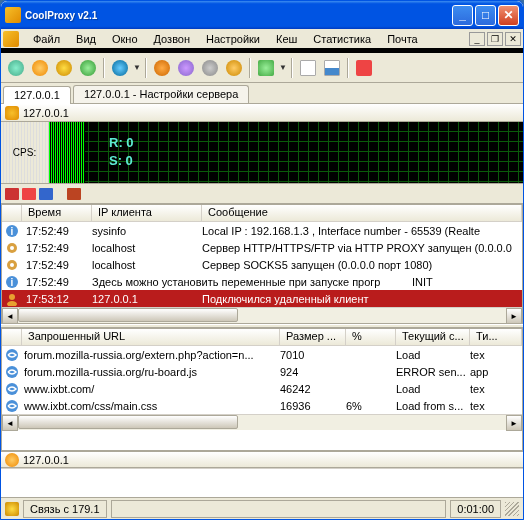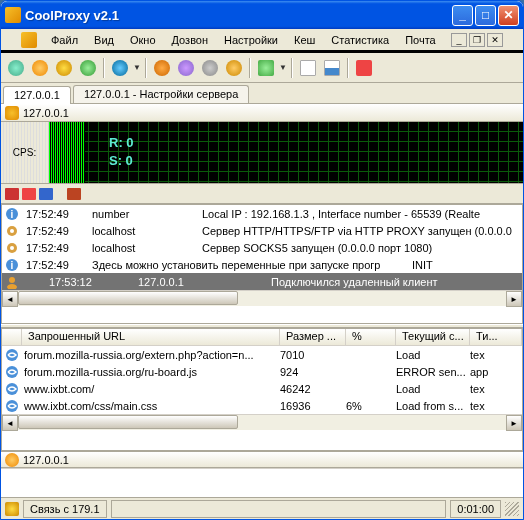--- a/index.html
+++ b/index.html
@@ -1,25 +1,25 @@
 <!DOCTYPE html>
 <html><head>
 <meta charset="utf-8">
 <style>
   * { box-sizing: border-box; margin: 0; padding: 0; }
   body { font-family: Tahoma, sans-serif; font-size: 11px; background: #3a6ea5; width: 524px; height: 520px; overflow: hidden; }
   .window { width: 524px; height: 520px; background: #ece9d8; border: 1px solid #0054e3; border-radius: 7px 7px 0 0; overflow: hidden; display: flex; flex-direction: column; }
   .titlebar { height: 28px; background: linear-gradient(to bottom, #3c8cf0 0%, #0054e3 10%, #0054e3 90%, #003bc0 100%); display: flex; align-items: center; padding: 0 4px; color: #fff; border-radius: 6px 6px 0 0; }
   .title-icon { width: 16px; height: 16px; background: linear-gradient(135deg,#f7c02a,#e08b00); border-radius: 2px; margin-right: 4px; }
-  .title-text { flex: 1; font-weight: bold; font-size: 13px; text-shadow: 1px 1px 1px rgba(0,0,0,.3); }
+  .title-text { flex: 1; font-weight: bold; font-size: 10px; text-shadow: 1px 1px 1px rgba(0,0,0,.3); }
   .winbtns { display: flex; gap: 2px; }
   .winbtn { width: 21px; height: 21px; border-radius: 3px; border: 1px solid #fff; display: flex; align-items: center; justify-content: center; color: #fff; font-weight: bold; font-family: Arial; font-size: 12px; }
   .winbtn.min, .winbtn.max { background: linear-gradient(to bottom,#3c8cf0,#2c6add); }
   .winbtn.close { background: linear-gradient(to bottom,#f09070,#d04020); }
-  .menubar { height: 24px; background: #ece9d8; display: flex; align-items: center; padding: 0 20px; border-bottom: 3px solid #000000; }
+  .menubar { height: 24px; background: #ece9d8; display: flex; align-items: center; padding: 0 2px; border-bottom: 5px solid #000000; }
   .menu-icon { width: 16px; height: 16px; background: linear-gradient(135deg,#f7c02a,#e08b00); border-radius: 2px; margin-right: 6px; }
   .menuitem { padding: 2px 8px; cursor: default; }
   .mdi-btns { margin-left: auto; display: flex; gap: 2px; }
   .mdi-btn { width: 16px; height: 14px; border: 1px solid #999; background: #ece9d8; display: flex; align-items: center; justify-content: center; font-size: 9px; font-family: Arial; }
   .toolbar { height: 30px; background: #ece9d8; display: flex; align-items: center; padding: 2px 4px; gap: 2px; border-bottom: 1px solid #aca899; }
   .tbtn { width: 22px; height: 22px; display: flex; align-items: center; justify-content: center; border: 1px solid transparent; border-radius: 2px; }
   .tsep { width: 2px; height: 20px; border-left: 1px solid #aca899; border-right: 1px solid #fff; margin: 0 2px; }
   .tdrop { font-size: 8px; color: #333; width: 8px; }
   .ico { width: 16px; height: 16px; border-radius: 8px; }
   .tabs { height: 21px; background: #ece9d8; display: flex; padding: 2px 2px 0 2px; border-bottom: 1px solid #aca899; }
@@ -33,21 +33,21 @@
   .graph-grid { position: absolute; inset: 0; background-image: repeating-linear-gradient(to right, transparent 0, transparent 9px, #0a5a0a 9px, #0a5a0a 10px), repeating-linear-gradient(to bottom, transparent 0, transparent 9px, #0a5a0a 9px, #0a5a0a 10px); }
   .graph-bars { position: absolute; left: 0; top: 0; bottom: 0; width: 36px; background: repeating-linear-gradient(to right, #00ff00 0, #00ff00 1px, #000 1px, #000 2px); }
   .graph-text { position: absolute; left: 60px; top: 12px; color: #5eead4; font-weight: bold; font-size: 13px; line-height: 18px; }
   .icon-strip { height: 20px; background: #ece9d8; display: flex; align-items: center; padding: 0 4px; gap: 3px; border-bottom: 1px solid #aca899; }
   .flag { width: 14px; height: 12px; border-radius: 1px; }
   .log-panel { flex: 0 0 auto; background: #fff; border: 1px solid #aca899; margin: 0; display: flex; flex-direction: column; }
   .lv-header { height: 17px; background: linear-gradient(to bottom,#fff,#ece9d8); display: flex; border-bottom: 1px solid #d4d0c8; }
   .lv-col { border-right: 1px solid #d4d0c8; padding: 1px 6px; font-size: 11px; overflow: hidden; white-space: nowrap; }
   .lv-body { background: #fff; }
   .lv-row { height: 17px; display: flex; align-items: center; font-size: 11px; white-space: nowrap; overflow: hidden; }
-  .lv-row.sel { background: #737373; color: #fff; gap: 23px; }
+  .lv-row.sel { background: #b91c1c; color: #fff; }
   .row-icon { width: 16px; height: 16px; margin: 0 2px; flex-shrink: 0; display: flex; align-items: center; justify-content: center; }
   .scroll-h { height: 16px; background: #ece9d8; display: flex; border-top: 1px solid #d4d0c8; }
   .scroll-btn { width: 16px; height: 16px; background: linear-gradient(to bottom,#fff,#cdc7b8); border: 1px solid #aca899; display: flex; align-items: center; justify-content: center; font-size: 8px; }
   .scroll-track { flex: 1; background: #f1efe2; position: relative; }
   .scroll-thumb { position: absolute; height: 14px; top: 0; background: linear-gradient(to bottom,#fff,#cdc7b8); border: 1px solid #aca899; border-radius: 2px; }
   .splitter { height: 4px; background: #ece9d8; border-top: 1px solid #fff; border-bottom: 1px solid #aca899; }
   .child-title2 { height: 17px; background: linear-gradient(to bottom,#fff,#ece9d8); border-top: 1px solid #aca899; border-bottom: 1px solid #aca899; display: flex; align-items: center; padding: 0 4px; }
   .statusbar { height: 22px; background: #ece9d8; border-top: 1px solid #aca899; display: flex; align-items: center; padding: 0 4px; gap: 4px; }
   .status-panel { border: 1px solid #aca899; padding: 1px 6px; height: 18px; display: flex; align-items: center; font-size: 11px; background: #ece9d8; }
   svg { display: block; }
@@ -157,30 +157,36 @@
 
   <div class="icon-strip">
     <div class="flag" style="background:#c33"></div>
     <div class="flag" style="background:#e44"></div>
     <div class="flag" style="background:#36c"></div>
     <div style="width:8px"></div>
     <div class="flag" style="background:#b42"></div>
   </div>
 
   <div class="log-panel" style="height:120px">
+    <div class="lv-header">
+      <div class="lv-col" style="width:20px"></div>
+      <div class="lv-col" style="width:70px">Время</div>
+      <div class="lv-col" style="width:110px">IP клиента</div>
+      <div class="lv-col" style="flex:1">Сообщение</div>
+    </div>
     <div class="lv-body" id="log-body">
         <div class="lv-row">
           <div class="row-icon">
             <svg width="14" height="14">
               <circle cx="7" cy="7" r="6" fill="#4a90d9"></circle>
               <text x="7" y="11" font-size="10" fill="#fff" text-anchor="middle" font-weight="bold">i</text>
             </svg>
           </div>
           <div style="width:70px;padding-left:4px">17:52:49</div>
-          <div style="width:110px">number</div>
+          <div style="width:110px">sysinfo</div>
           <div style="flex:1;overflow:hidden">Local IP    : 192.168.1.3 , Interface number - 65539 (Realte</div>
         </div>
         <div class="lv-row">
           <div class="row-icon">
             <svg width="14" height="14">
               <circle cx="7" cy="7" r="5" fill="#d9a040"></circle>
               <circle cx="7" cy="7" r="2" fill="#fff"></circle>
             </svg>
           </div>
           <div style="width:70px;padding-left:4px">17:52:49</div>

